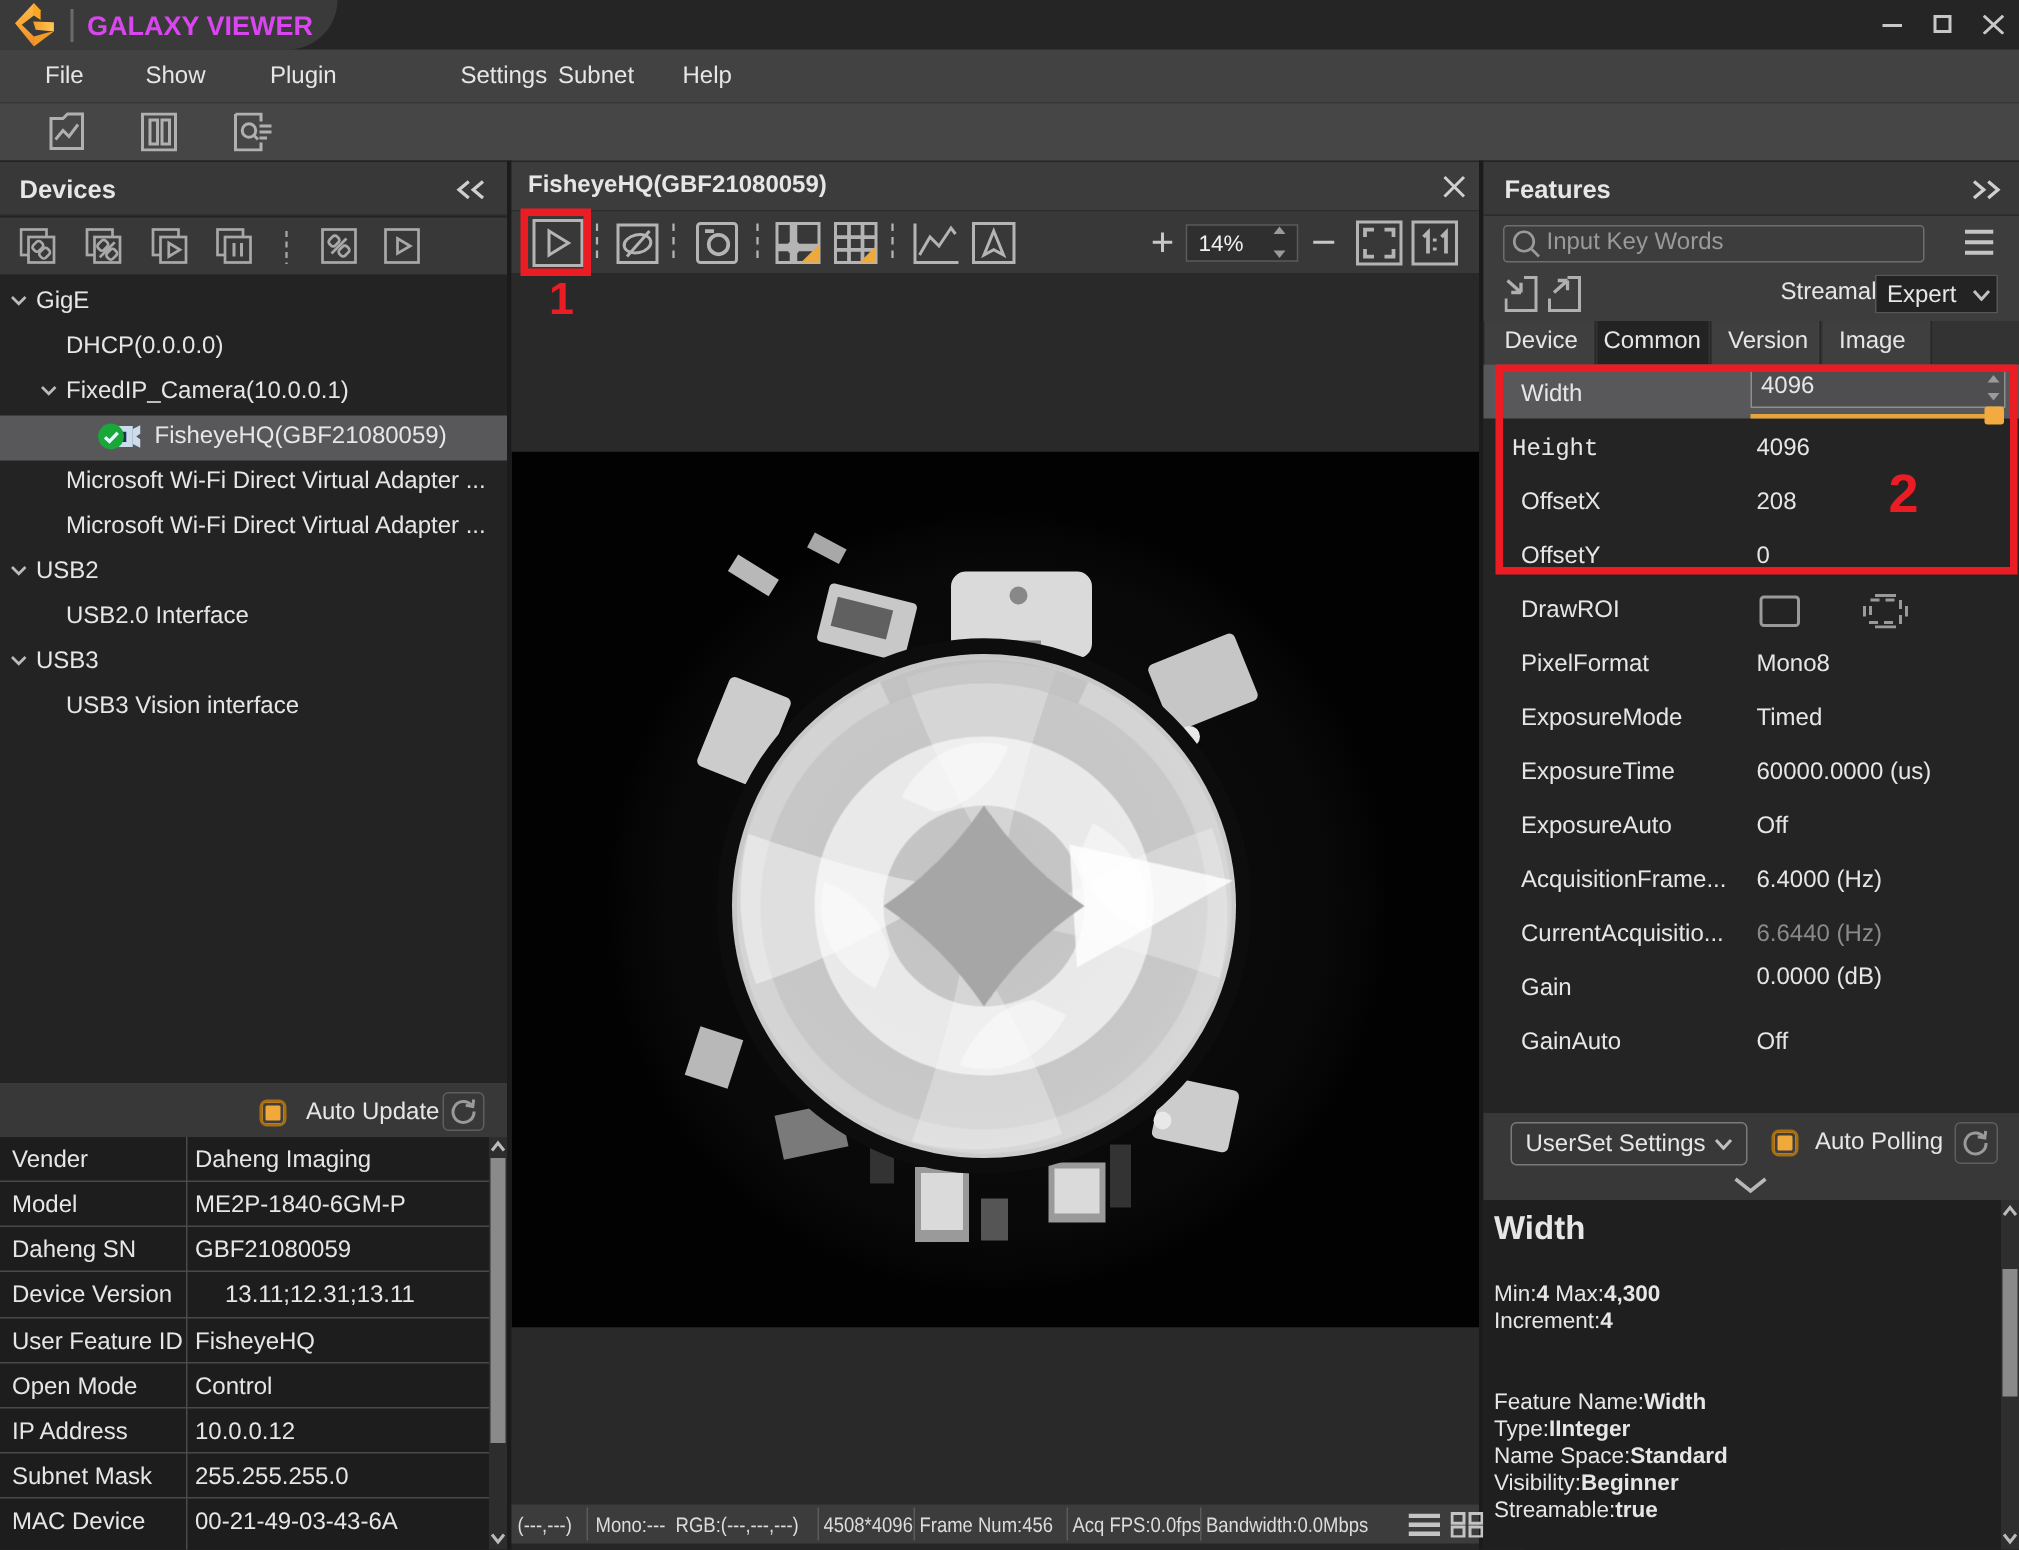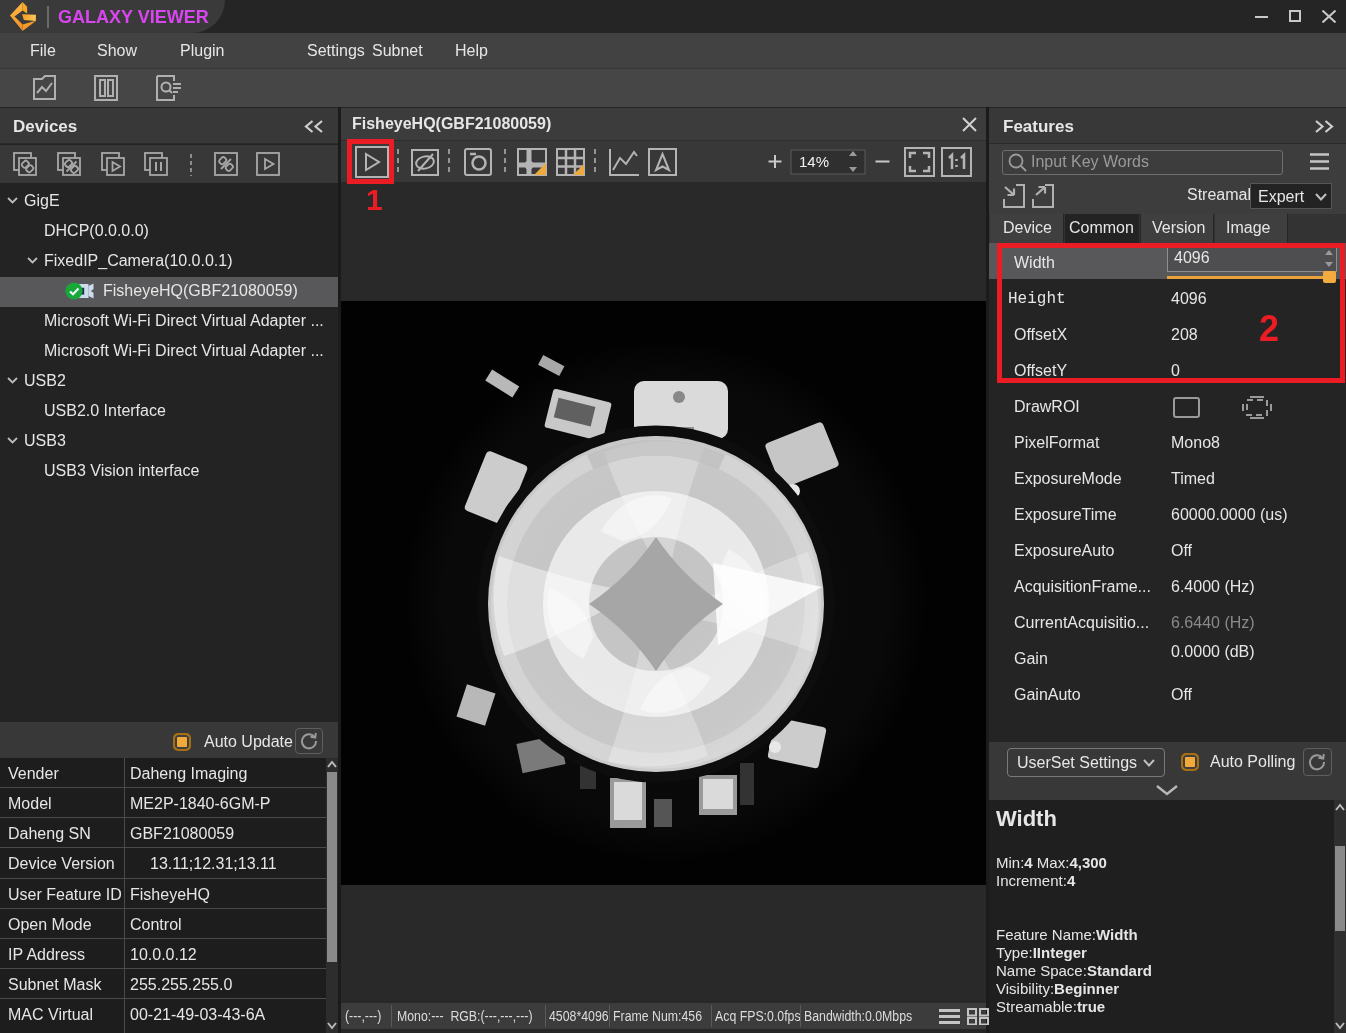--- a/index.html
+++ b/index.html
@@ -179,21 +179,21 @@
   <div class="txt" style="left:8px;top:97px;">Device Version</div>
     <div class="txt" style="left:130px;top:97px;margin-left:20px;">13.11;12.31;13.11</div>
   <div class="txt" style="left:8px;top:128px;">User Feature ID</div>
     <div class="txt" style="left:130px;top:128px;">FisheyeHQ</div>
   <div class="txt" style="left:8px;top:158px;">Open Mode</div>
     <div class="txt" style="left:130px;top:158px;">Control</div>
   <div class="txt" style="left:8px;top:188px;">IP Address</div>
     <div class="txt" style="left:130px;top:188px;">10.0.0.12</div>
   <div class="txt" style="left:8px;top:218px;">Subnet Mask</div>
     <div class="txt" style="left:130px;top:218px;">255.255.255.0</div>
-  <div class="txt" style="left:8px;top:248px;">MAC Virtual</div>
+  <div class="txt" style="left:8px;top:248px;">MAC Device</div>
     <div class="txt" style="left:130px;top:248px;">00-21-49-03-43-6A</div>
 </div>
 
 <div class="abs" style="left:326px;top:758px;width:12px;height:275px;background:#2d2d2d;"></div>
 <div class="abs" style="left:327px;top:772px;width:10px;height:190px;background:#8a8a8a;"></div>
 <svg class="abs" style="left:327px;top:760px;" width="10" height="9" viewBox="0 0 10 9">
     <path d="M1 7 L5 2 L9 7" fill="none" stroke="#bbb" stroke-width="2"></path>
   </svg>
 <svg class="abs" style="left:327px;top:1021px;" width="10" height="9" viewBox="0 0 10 9">
     <path d="M1 2 L5 7 L9 2" fill="none" stroke="#bbb" stroke-width="2"></path>

